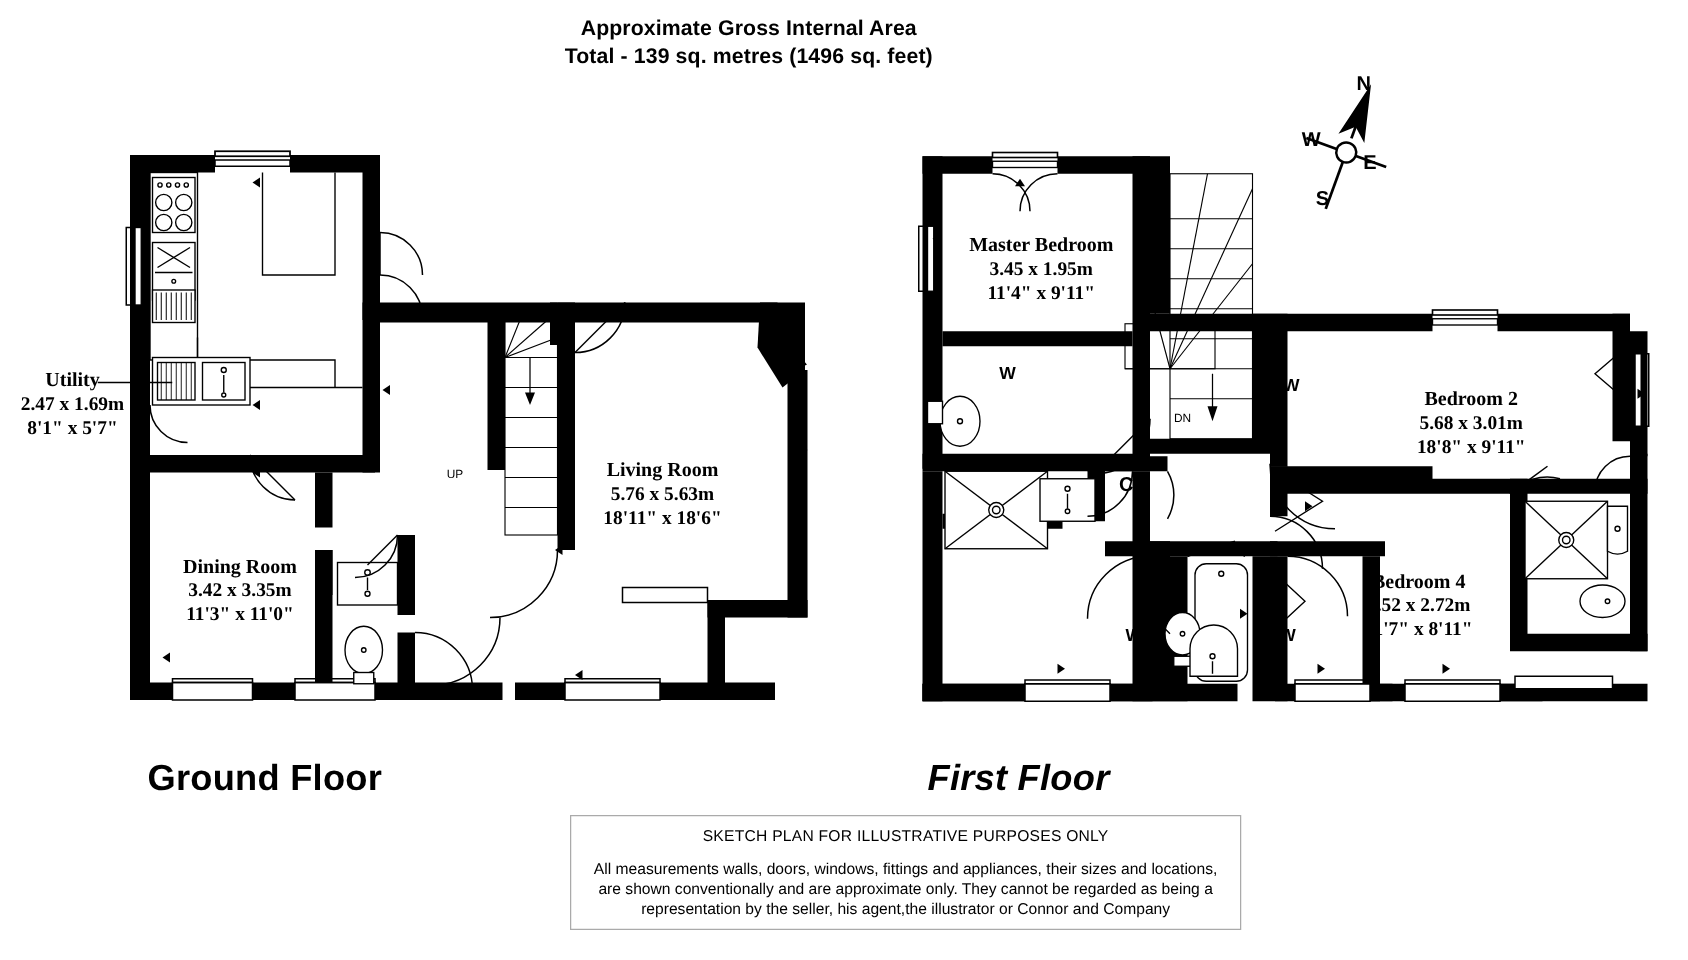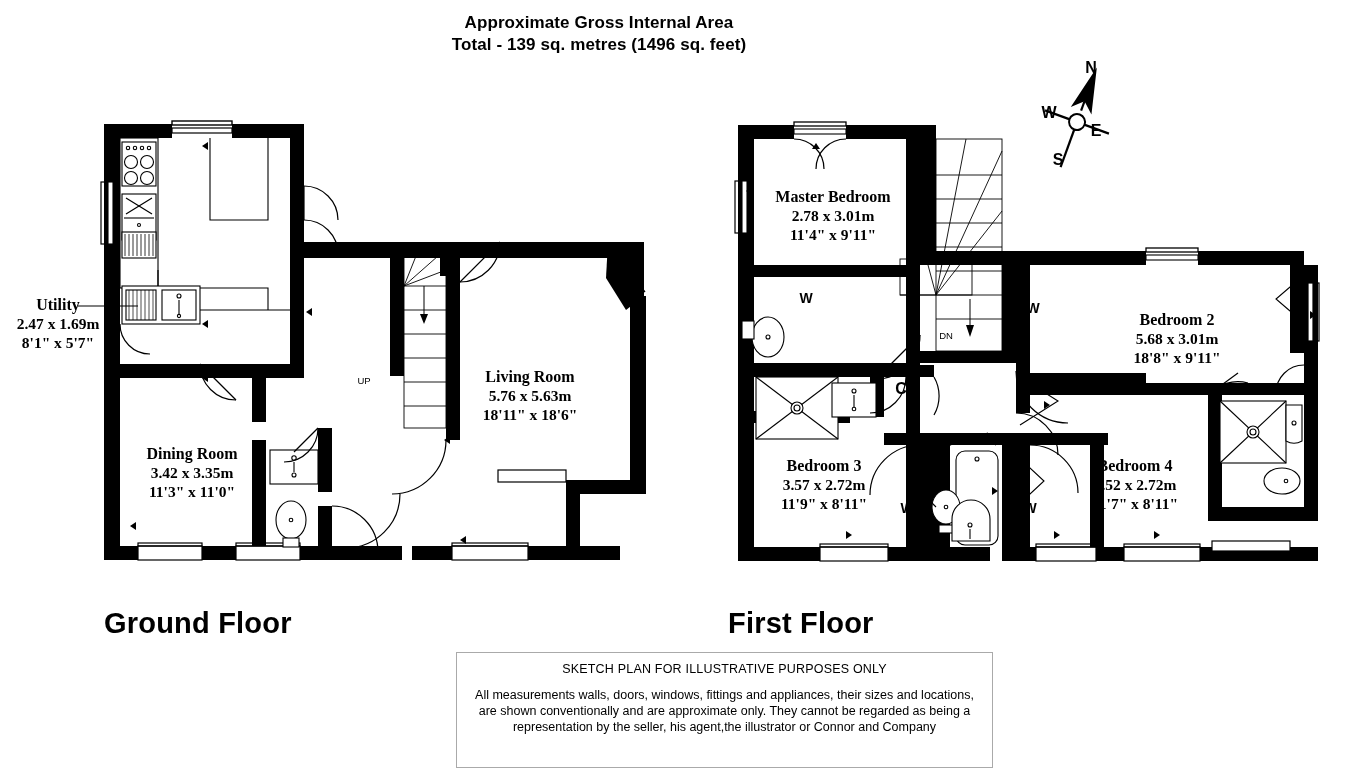--- a/index.html
+++ b/index.html
@@ -33,23 +33,24 @@
     font-size: 17px;
     line-height: 22px;
     letter-spacing: 0.1px;
   }
   .floor-title {
     position: absolute;
     font-weight: bold;
     font-size: 29px;
     letter-spacing: 0.2px;
     white-space: nowrap;
+    margin-left: 14px;
   }
   #ground-title { left: 104px; top: 607px; }
-  #first-title  { left: 728px; top: 607px; }
+  #first-title  { left: 728px; top: 607px; font-style: italic; }
 
   .roomlabel {
     position: absolute;
     text-align: center;
     font-weight: bold;
     font-size: 15.5px;
     line-height: 19px;
     white-space: nowrap;
     transform: translateX(-50%);
     font-family: Liberation Serif, serif;
@@ -79,21 +80,21 @@
     position: absolute;
     font-weight: bold;
     font-size: 16px;
     transform: translate(-50%, -50%);
   }
   #disclaimer {
     position: absolute;
     left: 456px;
     top: 652px;
     width: 537px;
-    height: 116px;
+    height: 92px;
     border: 1px solid #aaaaaa;
     box-sizing: border-box;
     background: #ffffff;
   }
   #disclaimer .d-title {
     text-align: center;
     font-size: 12.5px;
     margin-top: 9px;
     letter-spacing: 0.2px;
   }
@@ -512,35 +513,30 @@
       <polygon points="330,290 324,286 324,294"></polygon>
       <polygon points="278,376 272,372 272,380"></polygon>
       <polygon points="132,420 126,416 126,424"></polygon>
       <polygon points="340,420 334,416 334,424"></polygon>
       <polygon points="440,420 434,416 434,424"></polygon>
     </g>
   </svg>
 
   <div class="roomlabel" style="left:833px; top:187px;">
     <div class="nm">Master Bedroom</div>
-    <div>2.78 x 3.01m</div>
+    <div>3.45 x 1.95m</div>
     <div>11'4" x 9'11"</div>
   </div>
 
   <div class="roomlabel" style="left:1177px; top:310px;">
     <div class="nm">Bedroom 2</div>
     <div>5.68 x 3.01m</div>
     <div>18'8" x 9'11"</div>
   </div>
 
-  <div class="roomlabel" style="left:824px; top:456px;">
-    <div class="nm">Bedroom 3</div>
-    <div>3.57 x 2.72m</div>
-    <div>11'9" x 8'11"</div>
-  </div>
 
   <div class="roomlabel" style="left:1135px; top:456px;">
     <div class="nm">Bedroom 4</div>
     <div>3.52 x 2.72m</div>
     <div>11'7" x 8'11"</div>
   </div>
 
   <div class="wmark" style="left:806px; top:298px;">W</div>
   <div class="wmark" style="left:1033px; top:308px;">W</div>
   <div class="wmark" style="left:907px; top:508px;">W</div>

